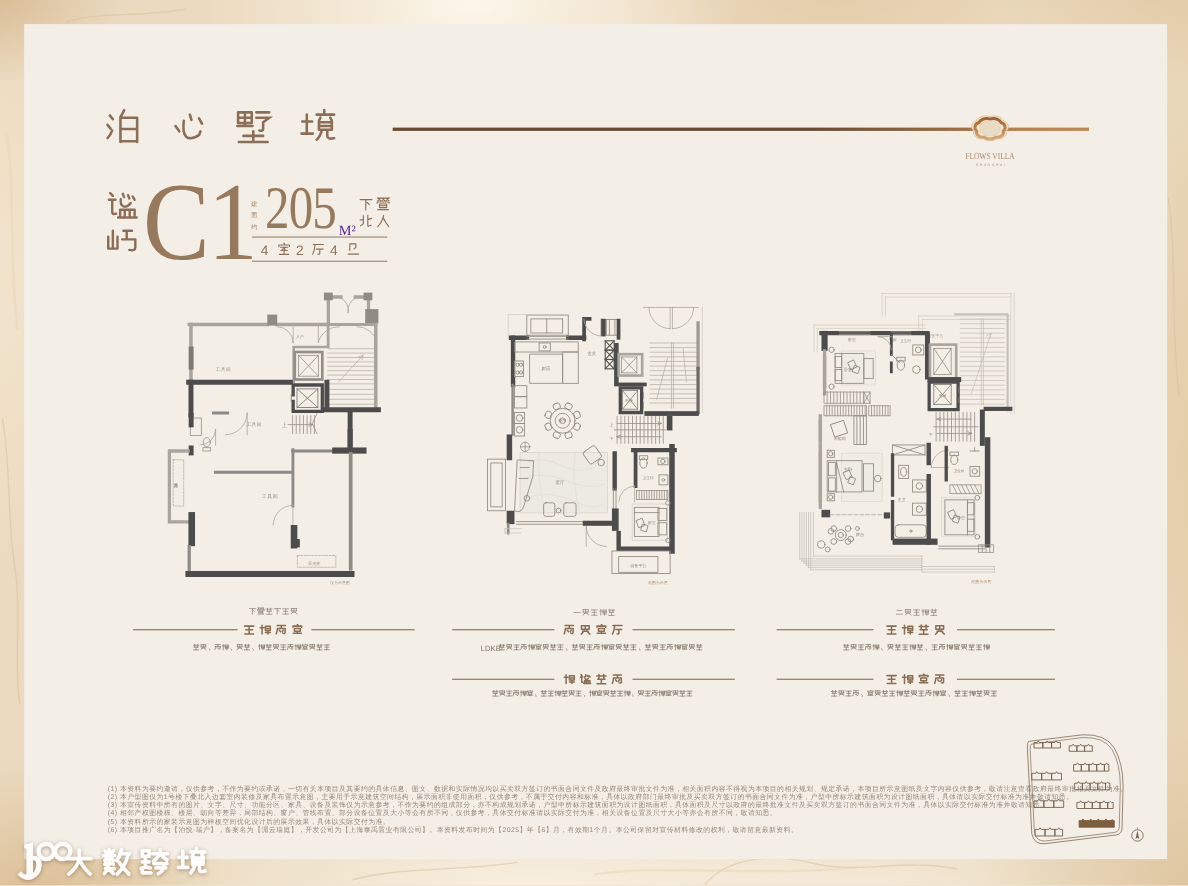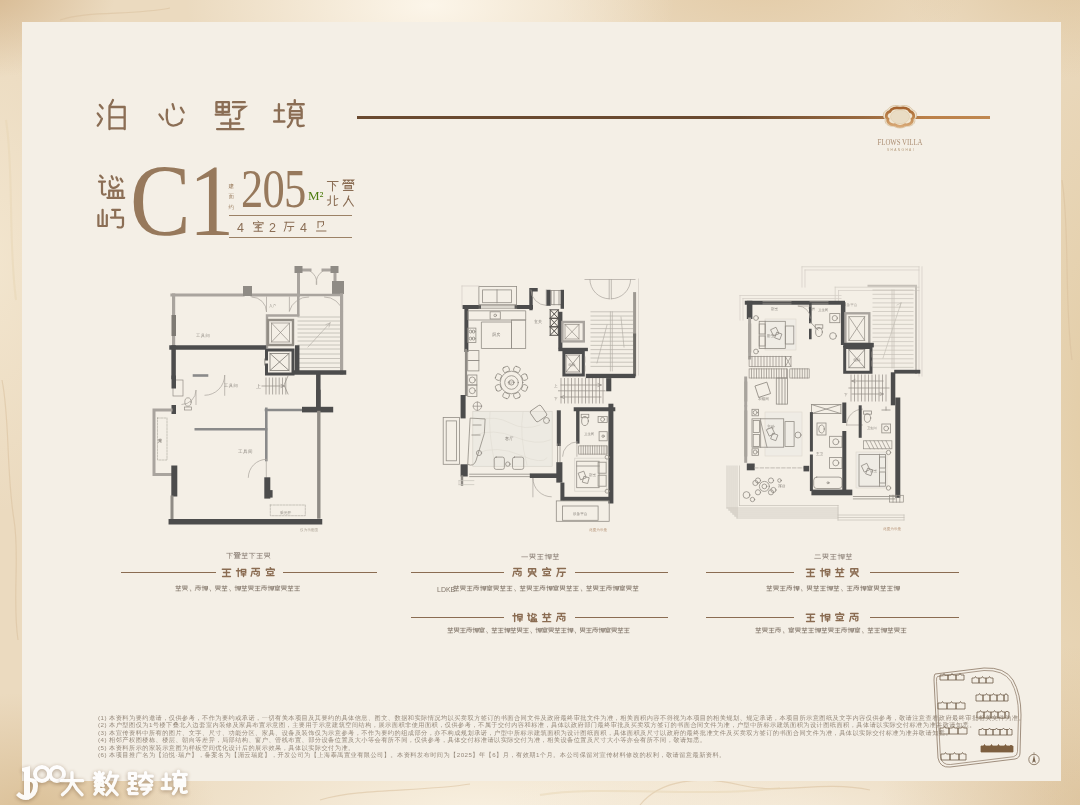--- a/index.html
+++ b/index.html
@@ -178,21 +178,21 @@
     <use href="#z-yu" transform="translate(1,33) scale(0.30)"></use>
   </g>
 </svg>
 
 <div class="abs" style="left:130px;top:156px;font-family:'Liberation Serif',serif;font-size:101px;line-height:90px;color:#97795c;font-weight:400;letter-spacing:-2px;transform:scaleX(0.90);transform-origin:left top;">C1</div>
 
 <div class="abs" style="left:228.5px;top:181px;font-size:5.5px;color:#a08467;line-height:10.4px;width:7px;">建面约</div>
 
 <div class="abs" style="left:241px;top:167px;font-family:'Liberation Serif',serif;font-size:55px;line-height:44px;color:#97795c;transform:scaleX(0.81);transform-origin:left top;letter-spacing:-1px;">205</div>
 
-<div class="abs" style="left:308px;top:188px;font-family:'Liberation Serif',serif;font-size:13px;color:#4d7c0f;">M²</div>
+<div class="abs" style="left:308px;top:202px;font-family:'Liberation Serif',serif;font-size:13px;color:#4c1d95;">M²</div>
 
 <svg class="abs" style="left:326px;top:179px;" width="30" height="30" viewBox="0 0 30 30">
   <g stroke="#8b6e55" stroke-width="7.5">
     <use href="#z-xia" transform="translate(0,0) scale(0.135)"></use>
     <use href="#z-die" transform="translate(15.5,0) scale(0.135)"></use>
     <use href="#z-bei" transform="translate(0,15.5) scale(0.135)"></use>
     <use href="#z-ru" transform="translate(15.5,15.5) scale(0.135)"></use>
   </g>
 </svg>
 

